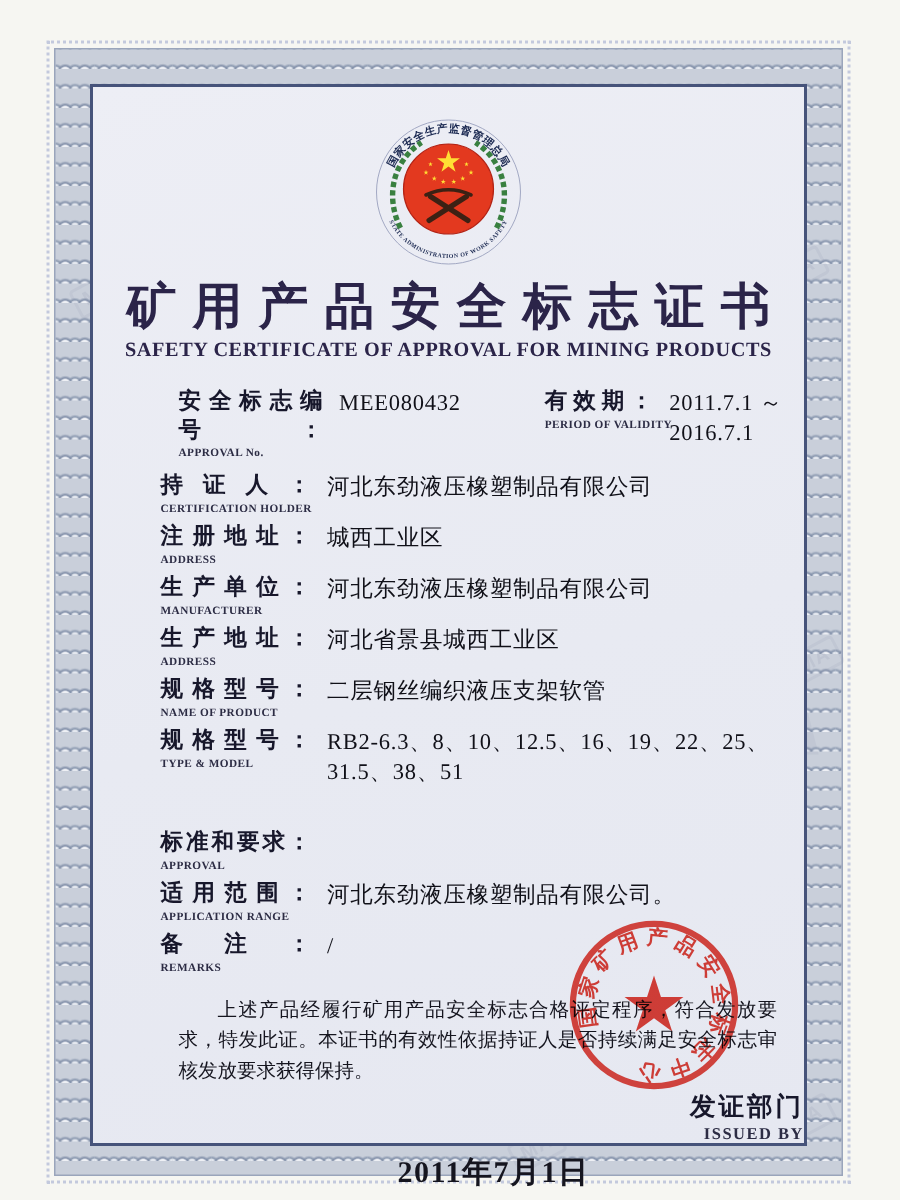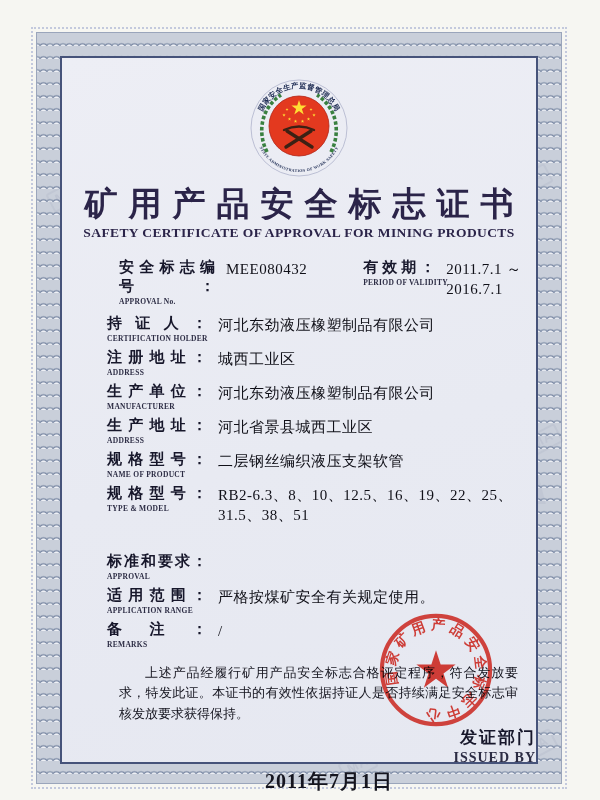--- a/index.html
+++ b/index.html
@@ -52,21 +52,21 @@
   .vgroup{display:flex;align-items:flex-start;}
   .spacer{width:56px;flex:none;}
   .row{display:flex;align-items:flex-start;margin-bottom:5px;}
   .row.gap{margin-top:26px;}
 
   
   .statement{margin:14px 10px 0 -20px;padding-left:32px;font-size:13px;line-height:1.6;
     color:#15151f;text-align:justify;text-indent:2em;font-weight:500;}
   .issuer{position:absolute;left:0;right:0;top:468px;text-align:right;}
   .issuer .cn{font-size:17px;font-weight:bold;color:#17172b;letter-spacing:2px;}
-  .issuer .en{font-size:14px;font-weight:bold;color:#2c2c44;margin-top:1px;letter-spacing:1px;}
+  .issuer .en{font-size:11px;font-weight:bold;color:#2c2c44;margin-top:1px;letter-spacing:1px;}
   .issue-date{position:absolute;left:0;right:0;top:510px;text-align:center;
     font-size:20px;font-weight:bold;color:#15151f;padding-left:60px;letter-spacing:1px;}
 
   
   .stamp{position:absolute;left:377px;top:611px;width:118px;height:118px;
     opacity:0.92;mix-blend-mode:multiply;}
 </style>
 </head>
 <body>
 
@@ -202,21 +202,21 @@
           <span class="cn">标准和要求：</span>
           <span class="en">APPROVAL</span>
         </div>
       </div>
 
       <div class="row">
         <div class="lab w100">
           <span class="cn">适用范围：</span>
           <span class="en">APPLICATION RANGE</span>
         </div>
-        <div class="val">严格按煤矿安全有关规定使用。</div>
+        <div class="val">河北东劲液压橡塑制品有限公司。</div>
       </div>
 
       <div class="row">
         <div class="lab w100">
           <span class="cn">备注：</span>
           <span class="en">REMARKS</span>
         </div>
         <div class="val">/</div>
       </div>
 

